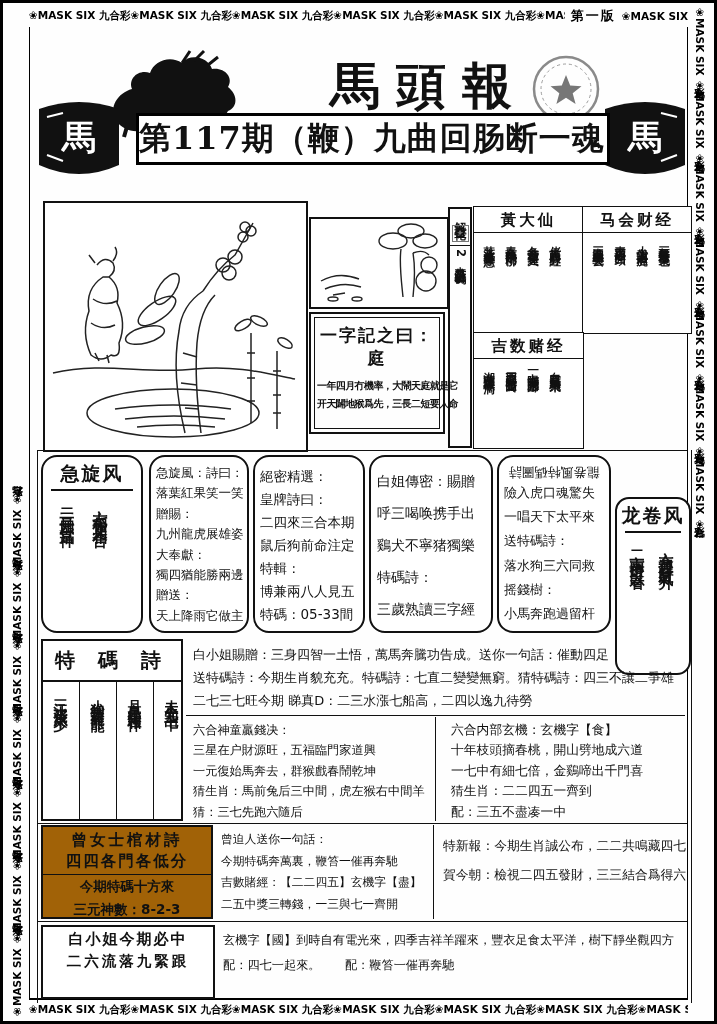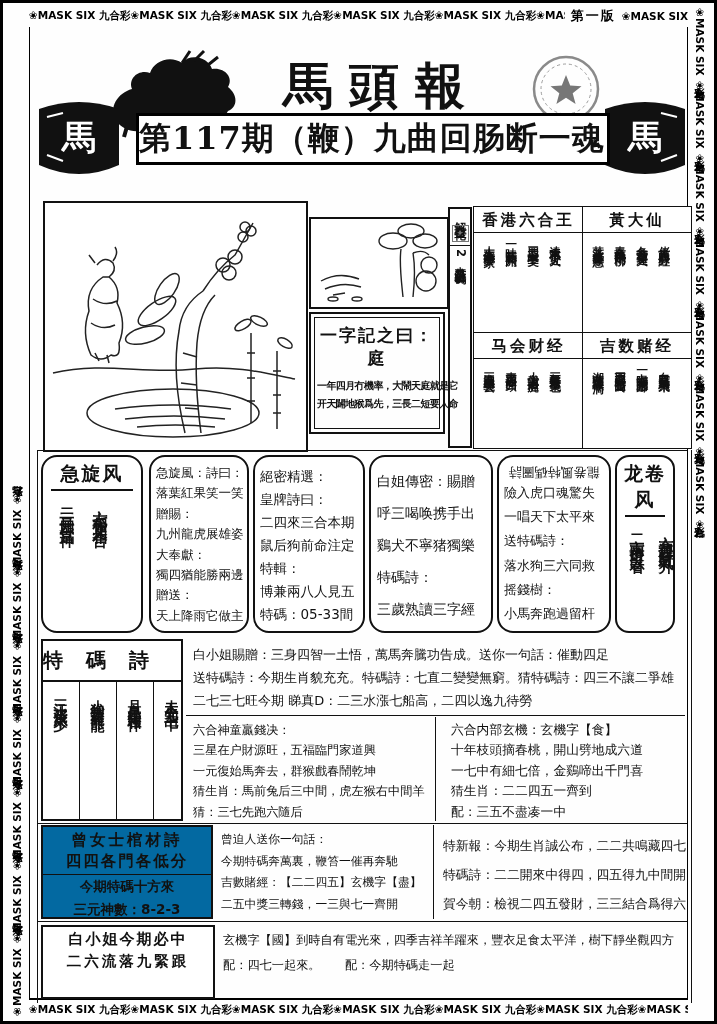--- a/index.html
+++ b/index.html
@@ -13,21 +13,21 @@
   .btop .fill{flex:1;overflow:hidden;}
   .btop .ed{font-family:"DejaVu Serif",serif;font-size:13px;margin:0 6px;letter-spacing:2px;}
   .bside{top:3px;bottom:3px;width:22px;writing-mode:vertical-rl;line-height:22px;}
   .bleft{left:3px;transform:rotate(180deg);}
   .bright{right:3px;}
   .bbottom{left:26px;right:26px;bottom:2px;height:19px;text-align:center;border-top:2px solid #000;line-height:18px;}
   .vlineL{left:26px;top:24px;bottom:21px;border-left:1.5px solid #000;width:0;}
   .vlineR{right:26px;top:24px;bottom:21px;border-left:1.5px solid #000;width:0;}
   
   .title{left:233px;top:50px;width:292px;font-family:"DejaVu Serif",serif;font-size:50px;font-weight:700;
-         letter-spacing:16px;text-align:center;border-bottom:2px solid #000;padding-bottom:2px;}
+         letter-spacing:16px;text-align:right;border-bottom:2px solid #000;padding-bottom:2px;}
   .subtitle{left:133px;top:110px;width:468px;height:46px;border:3px solid #000;background:#fff;z-index:3;
             font-family:"DejaVu Serif",serif;font-weight:700;font-size:32px;line-height:44px;text-align:left;letter-spacing:1px;}
   
   .panel{border:2.5px solid #111;background:#fff;}
   .bigpanel{left:40px;top:198px;width:261px;height:247px;}
   .smallpanel{left:306px;top:214px;width:136px;height:88px;}
   .wordbox{left:306px;top:309px;width:136px;height:122px;border:2.5px solid #111;padding:3px;box-sizing:border-box;}
   .wordbox .inner{border:1.5px solid #111;height:100%;box-sizing:border-box;padding:6px 2px 0 2px;text-align:center;}
   .wordbox .wt{font-family:"DejaVu Serif",serif;font-weight:700;font-size:17px;letter-spacing:2px;border-bottom:0;}
   .wordbox .wl{font-weight:700;font-size:10px;letter-spacing:-0.6px;line-height:16px;margin-top:8px;white-space:nowrap;}
@@ -49,31 +49,31 @@
   .rbox{position:absolute;top:452px;height:178px;border:2.5px solid #111;border-radius:16px;background:#fff;box-sizing:border-box;}
   .rbox .bh{font-weight:700;font-size:19px;text-align:center;letter-spacing:2px;padding-top:4px;}
   .rbox .bhline{border-bottom:2px solid #111;margin:2px 8px 0 8px;}
   .rbox .vbody{writing-mode:vertical-rl;height:132px;padding:6px 12px 0 0;}
   .rbox .vcol{font-family:"DejaVu Serif",serif;font-weight:700;font-size:15px;letter-spacing:4px;margin-left:14px;}
   .rbox .lines div{white-space:nowrap;}
   .rot180{transform:rotate(180deg);}
   
   .temabox{left:38px;top:636px;width:142px;height:182px;border:2.5px solid #111;box-sizing:border-box;background:#fff;}
   .temabox .th{height:39px;border-bottom:2px solid #111;font-family:"DejaVu Serif",serif;font-weight:700;
-               font-size:20px;letter-spacing:8px;line-height:39px;}
+               font-size:20px;letter-spacing:8px;text-align:center;line-height:39px;}
   .temabox .tb{writing-mode:vertical-rl;height:138px;}
   .temabox .tcol{font-family:"DejaVu Serif",serif;font-weight:700;font-size:14px;letter-spacing:3px;
                  padding:7px 9px 0 9px;border-left:1.5px solid #111;}
   .temabox .tcol:last-child{border-left:none;}
   .txt{line-height:23px;font-size:13px;}
   .txt div{white-space:nowrap;}
   .hr{border-top:1.5px solid #111;height:0;}
   .vr{border-left:1.5px solid #111;width:0;}
   
-  .zbox{left:38px;top:822px;width:172px;height:94px;border:2px solid #111;box-sizing:border-box;text-align:center;background:#0369a1;}
+  .zbox{left:38px;top:822px;width:172px;height:94px;border:2px solid #111;box-sizing:border-box;text-align:center;background:#a16207;}
   .zbox .zt{font-family:"DejaVu Serif",serif;font-weight:700;font-size:15.5px;letter-spacing:3px;padding-top:3px;}
   .zbox .zt2{font-family:"DejaVu Serif",serif;font-weight:700;font-size:15.5px;letter-spacing:2px;border-bottom:1.5px solid #111;padding-bottom:2px;}
   .zbox .zl{font-size:13.5px;font-weight:700;line-height:23px;}
   
   .wbox{left:38px;top:922px;width:174px;height:74px;border:2px solid #111;box-sizing:border-box;text-align:center;background:#fff;}
   .wbox .wt2{font-weight:700;font-size:15px;letter-spacing:2px;padding-top:3px;}
   .wbox .wl2{font-family:"DejaVu Serif",serif;font-weight:700;font-size:14.5px;letter-spacing:3px;line-height:23px;}
   svg{display:block;}
 </style>
 </head>
@@ -187,29 +187,20 @@
   </div>
 
   <div class="abs sidetag">
     <div class="c1">解畫佬</div>
     <div class="sealmini">✦</div>
     <div class="div"></div>
     <div class="c2">2支竹子正中特碼二</div>
   </div>
   <div class="abs secgrid">
     <div class="sec">
-      <div class="sh">香港六合王</div>
-      <div class="sb">
-        <div class="vc">遠水救不了近火</div>
-        <div class="vc">三四二五求中獎</div>
-        <div class="vc">一味新昧三六開</div>
-        <div class="vc">大大生意能發家</div>
-      </div>
-    </div>
-    <div class="sec">
       <div class="sh">黃大仙</div>
       <div class="sb">
         <div class="vc">佬人見面眼分紅</div>
         <div class="vc">冬去芒草碧連天</div>
         <div class="vc">青色掩映千門柳</div>
         <div class="vc">落花涼水是無意</div>
       </div>
     </div>
     <div class="sec">
       <div class="sh">马会财经</div>
@@ -279,21 +270,21 @@
     <div class="rot180" style="font-size:13px;text-align:center;">龍卷風特碼圖詩</div>
     <div class="lines" style="font-size:13px;line-height:24.2px;">
       <div>險入虎口魂驚失</div>
       <div>一唱天下太平來</div>
       <div>送特碼詩：</div>
       <div>落水狗三六同救</div>
       <div>摇錢樹：</div>
       <div>小馬奔跑過留杆</div>
     </div>
   </div>
-  <div class="rbox" style="left:612px;width:60px;border-radius:14px;">
+  <div class="rbox" style="left:612px;width:76px;border-radius:14px;margin-top:42px;">
     <div class="bh">龙卷风</div>
     <div class="bhline"></div>
     <div class="vbody" style="padding-right:8px;">
       <div class="vcol" style="margin-left:10px;">六合運程財氣升</div>
       <div class="vcol" style="margin-left:10px;">二六兩邊可以看</div>
     </div>
   </div>
 
   <div class="abs temabox">
     <div class="th">特 碼 詩</div>
@@ -336,28 +327,27 @@
   </div>
   <div class="abs txt" style="left:218px;top:826px;width:208px;font-size:11.8px;line-height:21.5px;">
     <div>曾迫人送你一句話：</div>
     <div>今期特碼奔萬裏，鞭笞一催再奔馳</div>
     <div>吉數賭經：【二二四五】玄機字【盡】</div>
     <div>二五中獎三轉錢，一三與七一齊開</div>
   </div>
   <div class="abs vr" style="left:430px;top:822px;height:94px;"></div>
   <div class="abs txt" style="left:440px;top:828px;width:248px;font-size:12.8px;line-height:29px;">
     <div>特新報：今期生肖誠公布，二二共鳴藏四七</div>
-    <div>特碼詩：二二開來中得四，四五得九中間開</div>
     <div>賀今朝：檢視二四五發財，三三結合爲得六</div>
   </div>
 
   <div class="abs hr" style="left:34px;right:27px;top:918px;"></div>
 
   <div class="abs wbox">
     <div class="wt2">白小姐今期必中</div>
     <div class="wl2">二六流落九緊跟</div>
   </div>
   <div class="abs txt" style="left:220px;top:925px;width:468px;font-size:12.2px;line-height:25px;">
     <div>玄機字【國】到時自有電光來，四季吉祥羊躍來，豐衣足食太平洋，樹下靜坐觀四方</div>
-    <div>配：四七一起來。　　配：今期特碼走一起</div>
+    <div>配：四七一起來。　　配：鞭笞一催再奔馳</div>
   </div>
 
 </div>
 
 </body></html>

